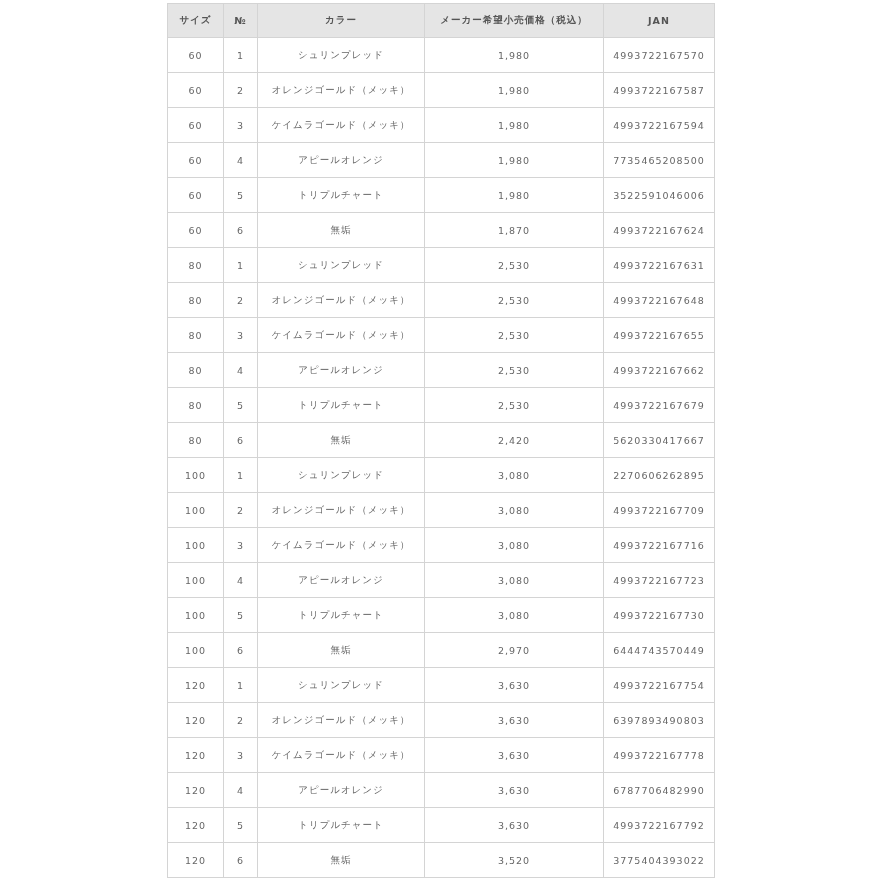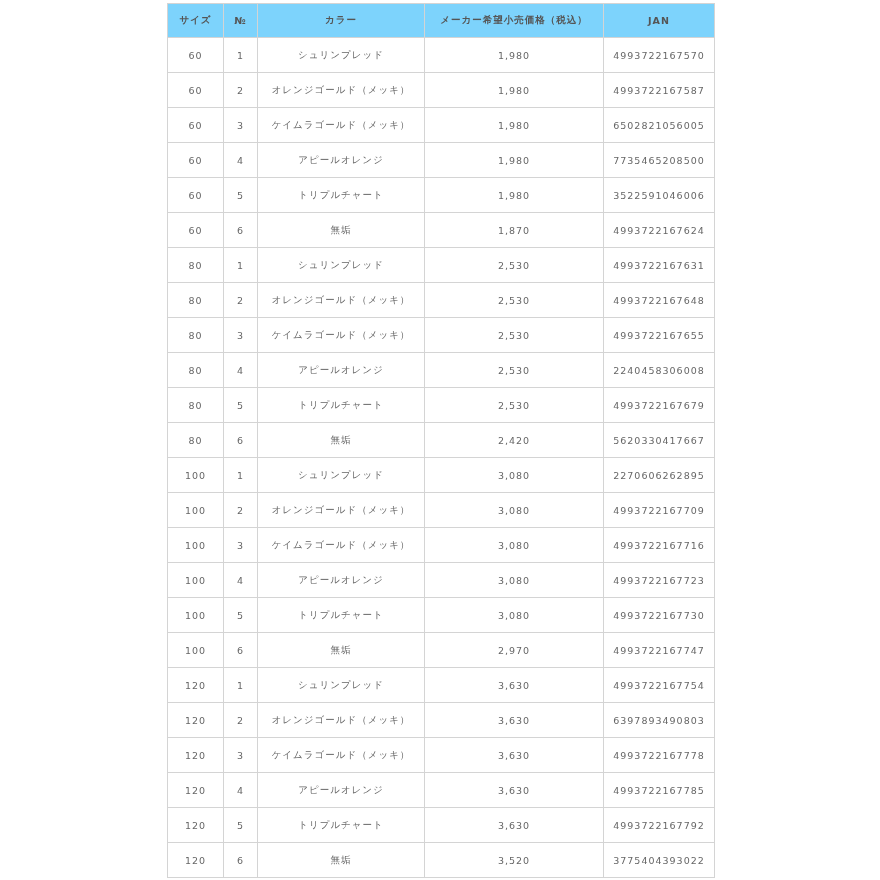--- a/index.html
+++ b/index.html
@@ -27,21 +27,21 @@
     }
     th, td {
       border: 1px solid #d4d4d4;
       text-align: center;
       vertical-align: middle;
       padding: 0;
       font-size: 9.5px;
       letter-spacing: 1px;
     }
     th {
-      background: #7dd3fc;
+      background: #e5e5e5;
       height: 33px;
       font-weight: bold;
       color: #555555;
       font-size: 9.5px;
     }
     td {
       height: 34px;
       color: #666666;
       background: #ffffff;
     }
@@ -85,21 +85,21 @@
           <td>2</td>
           <td>オレンジゴールド（メッキ）</td>
           <td>1,980</td>
           <td>4993722167587</td>
         </tr>
         <tr>
           <td>60</td>
           <td>3</td>
           <td>ケイムラゴールド（メッキ）</td>
           <td>1,980</td>
-          <td>6502821056005</td>
+          <td>4993722167594</td>
         </tr>
         <tr>
           <td>60</td>
           <td>4</td>
           <td>アピールオレンジ</td>
           <td>1,980</td>
           <td>7735465208500</td>
         </tr>
         <tr>
           <td>60</td>
@@ -134,21 +134,21 @@
           <td>3</td>
           <td>ケイムラゴールド（メッキ）</td>
           <td>2,530</td>
           <td>4993722167655</td>
         </tr>
         <tr>
           <td>80</td>
           <td>4</td>
           <td>アピールオレンジ</td>
           <td>2,530</td>
-          <td>2240458306008</td>
+          <td>4993722167662</td>
         </tr>
         <tr>
           <td>80</td>
           <td>5</td>
           <td>トリプルチャート</td>
           <td>2,530</td>
           <td>4993722167679</td>
         </tr>
         <tr>
           <td>80</td>
@@ -190,21 +190,21 @@
           <td>5</td>
           <td>トリプルチャート</td>
           <td>3,080</td>
           <td>4993722167730</td>
         </tr>
         <tr>
           <td>100</td>
           <td>6</td>
           <td>無垢</td>
           <td>2,970</td>
-          <td>4993722167747</td>
+          <td>6444743570449</td>
         </tr>
         <tr>
           <td>120</td>
           <td>1</td>
           <td>シュリンプレッド</td>
           <td>3,630</td>
           <td>4993722167754</td>
         </tr>
         <tr>
           <td>120</td>
@@ -218,21 +218,21 @@
           <td>3</td>
           <td>ケイムラゴールド（メッキ）</td>
           <td>3,630</td>
           <td>4993722167778</td>
         </tr>
         <tr>
           <td>120</td>
           <td>4</td>
           <td>アピールオレンジ</td>
           <td>3,630</td>
-          <td>4993722167785</td>
+          <td>6787706482990</td>
         </tr>
         <tr>
           <td>120</td>
           <td>5</td>
           <td>トリプルチャート</td>
           <td>3,630</td>
           <td>4993722167792</td>
         </tr>
         <tr>
           <td>120</td>

